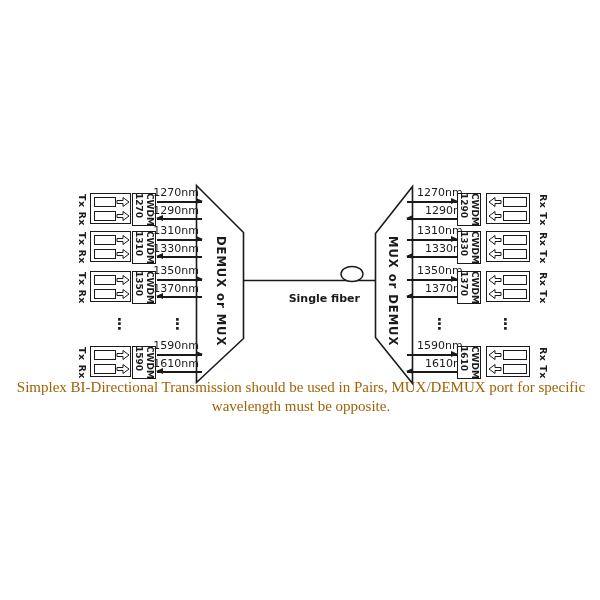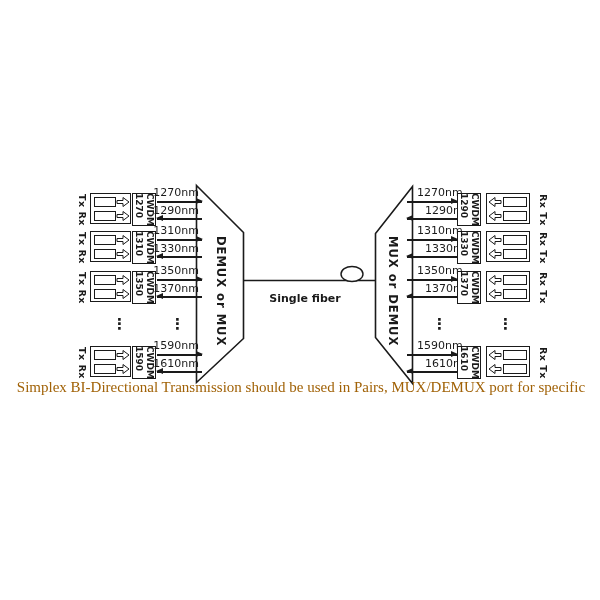--- a/index.html
+++ b/index.html
@@ -51,21 +51,21 @@
   .labA{top:-6px;}
   .labB{top:12px;margin-left:8px;}
 
   .muxlabel{position:absolute;writing-mode:vertical-rl;font-weight:bold;font-size:11.5px;
             letter-spacing:1px;white-space:nowrap;}
   #mux-left{left:214px;top:236px;}
   #mux-right{left:386px;top:236px;}
 
   .dots{position:absolute;font-size:15px;font-weight:bold;line-height:15px;}
 
-  .fiberlabel{position:absolute;left:250px;top:292px;width:110px;text-align:center;
+  .fiberlabel{position:absolute;left:250px;top:292px;width:110px;text-align:right;
               font-weight:bold;font-size:11px;}
 
   .caption{position:absolute;left:1px;width:600px;text-align:center;
            font-family:"Liberation Serif",serif;font-size:15px;color:#a16207;}
   #cap1{top:379px;}
   #cap2{top:398px;}
 </style>
 </head>
 <body>
 
@@ -337,14 +337,15 @@
     </div>
     <div class="port vtext">Rx Tx</div>
   </div>
 
   <div class="dots" style="left:112px;top:317px">⋮</div>
   <div class="dots" style="left:170px;top:317px">⋮</div>
   <div class="dots" style="left:432px;top:317px">⋮</div>
   <div class="dots" style="left:498px;top:317px">⋮</div>
 
   <div id="cap1" class="caption">Simplex BI-Directional Transmission should be used in Pairs, MUX/DEMUX port for specific</div>
+  <div id="cap2" class="caption">wavelength must be opposite.</div>
 
 </div>
 
 </body></html>

